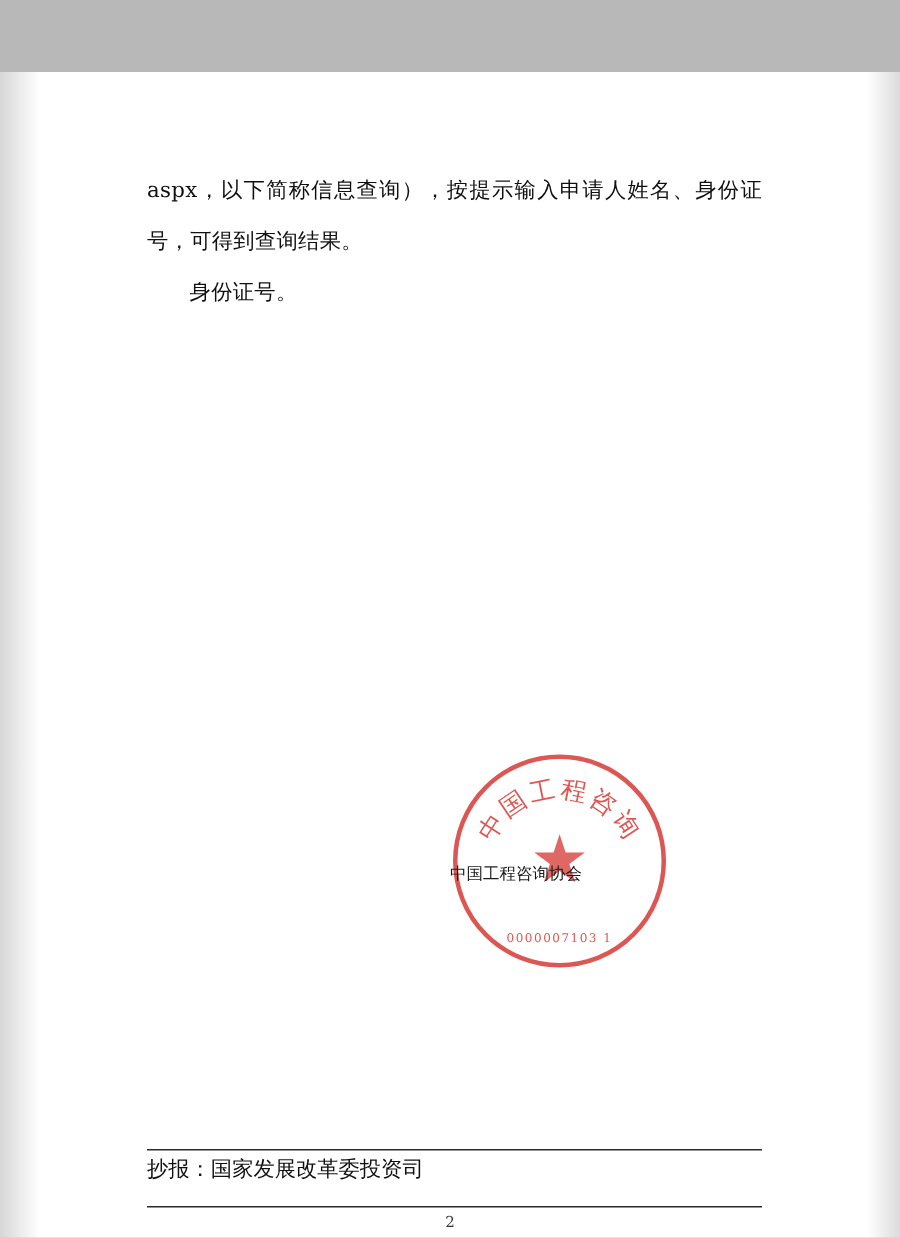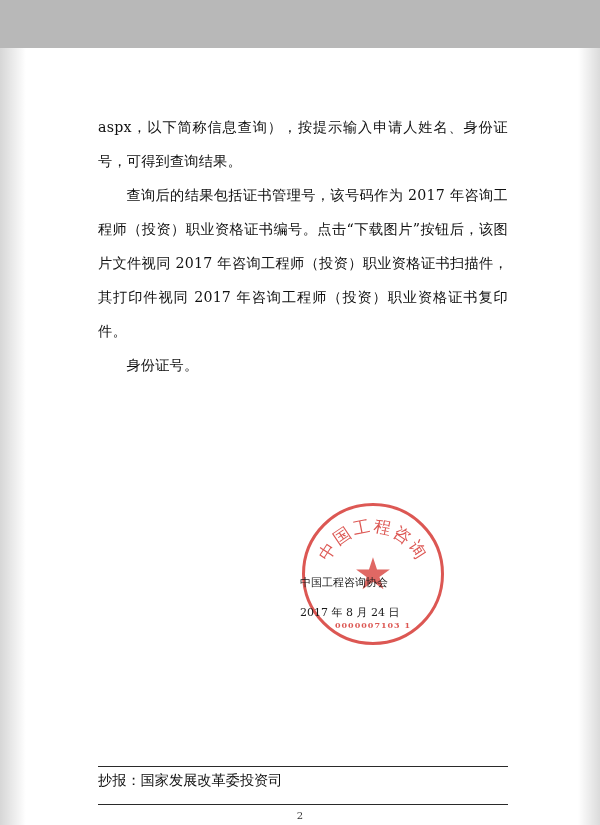--- a/index.html
+++ b/index.html
@@ -100,21 +100,20 @@
   }
   .seal-bottom {
     position: absolute;
     left: 0;
     bottom: 12px;
     width: 136px;
     text-align: center;
     font-size: 8px;
     color: #d5332e;
     letter-spacing: 1px;
-    font-weight: bold;
   }
   .signature-block {
     position: absolute;
     left: 300px;
     top: 520px;
     width: 210px;
     color: #1a1a1a;
     font-size: 11px;
     line-height: 30px;
   }
@@ -156,40 +155,38 @@
     color: #333;
   }
 </style>
 </head>
 <body>
 
 <div class="page">
 
   <div class="body-text">
     <p class="para gap-after">aspx，以下简称信息查询），按提示输入申请人姓名、身份证号，可得到查询结果。</p>
-    <p class="para indent">查询后的结果包括证书管理号，该号码作为 2017 年咨询工程师（投资）职业资格证书编号。点击“下载图片”按钮后，该图片文件视同 2017 年咨询工程师（投资）职业资格证书扫描件，其打印件视同 2017 年咨询工程师（投资）职业资格证书复印件。</p>
     <p class="para indent">身份证号。</p>
   </div>
 
   <div class="seal">
     <svg class="seal-arc" viewBox="0 0 136 136">
       <defs>
         <path id="arcpath" d="M 20,74 A 48,48 0 1 1 116,74" fill="none"></path>
       </defs>
       <text>
         <textPath href="#arcpath" startOffset="50%" text-anchor="middle">中国工程咨询</textPath>
       </text>
     </svg>
     <div class="seal-star">★</div>
     <div class="seal-bottom">0000007103 1</div>
   </div>
 
   <div class="signature-block">
     <p class="sig-line">中国工程咨询协会</p>
-    <p class="sig-line">2017 年 8 月 24 日</p>
   </div>
 
   <div class="footer-rule"></div>
   <div class="footer-note">抄报：国家发展改革委投资司</div>
   <div class="footer-rule2"></div>
   <div class="page-number">2</div>
 
 </div>
 
 </body></html>

